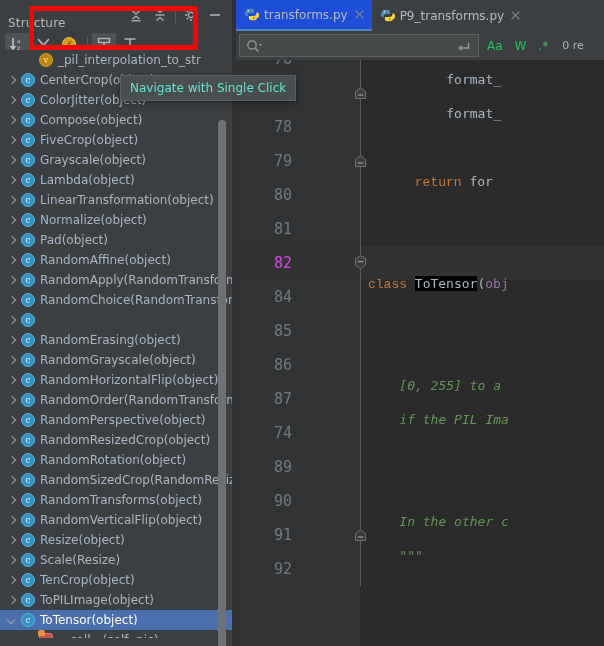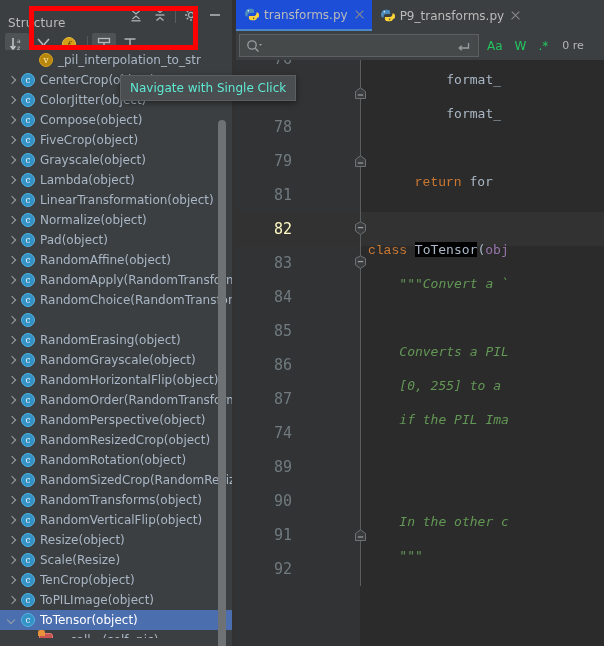--- a/index.html
+++ b/index.html
@@ -324,21 +324,21 @@
     left: 0; top: 0;
     width: 368px; height: 586px;
   }
   .code-line {
     position: relative;
     height: 34px;
     display: flex;
     align-items: center;
     box-sizing: border-box;
   }
-  .code-line.current .ln { color: #fef9c3; }
+  .code-line.current .ln { color: #d946ef; }
   .ln {
     position: absolute;
     left: 0;
     width: 56px;
     text-align: right;
     font-family: "DejaVu Sans Mono", monospace;
     font-size: 15px;
     color: #707a7f;
     user-select: none;
   }
@@ -744,62 +744,57 @@
             <span class="fold-col">
               <span class="fold-line"></span>
               <span class="fold-marker"><svg width="13" height="13" viewBox="0 0 13 13">
                   <path d="M1.5 4.5 L6.5 .8 L11.5 4.5 L11.5 11.5 L1.5 11.5 Z" fill="#3a3c3e" stroke="#6e7274" stroke-width="1"></path>
                   <line x1="3.8" y1="8" x2="9.2" y2="8" stroke="#9a9ea0" stroke-width="1.2"></line>
                 </svg></span>
             </span>
             <span class="code-text"><span class="tk-kw">      return </span><span class="tk-plain">for</span></span>
           </div>
           <div class="code-line">
+            <span class="ln">80</span>
+            <span class="fold-col">
+              <span class="fold-line"></span>
+            </span>
+            <span class="code-text"></span>
+          </div>
+          <div class="code-line">
             <span class="ln">81</span>
             <span class="fold-col">
               <span class="fold-line"></span>
             </span>
             <span class="code-text"></span>
           </div>
           <div class="code-line current">
             <div class="current-line-bg" style="left: 0px; width: 368px;"></div>
             <span class="ln">82</span>
             <span class="fold-col">
               <span class="fold-line"></span>
               <span class="fold-marker"><svg width="13" height="15" viewBox="0 0 13 15">
                   <path d="M1.5 3.5 L6.5 .8 L11.5 3.5 L11.5 10 L6.5 13.6 L1.5 10 Z" fill="#3a3c3e" stroke="#6e7274" stroke-width="1"></path>
                   <line x1="3.8" y1="6.6" x2="9.2" y2="6.6" stroke="#9a9ea0" stroke-width="1.2"></line>
                 </svg></span>
             </span>
             <span class="code-text"><span class="tk-kw">class </span><span class="tk-cls">ToTensor</span><span class="tk-punct">(</span><span class="tk-param">obj</span></span>
           </div>
           <div class="code-line">
-            <span class="ln">83</span>
-            <span class="fold-col">
-              <span class="fold-line"></span>
-              <span class="fold-marker"><svg width="13" height="15" viewBox="0 0 13 15">
-                  <path d="M1.5 3.5 L6.5 .8 L11.5 3.5 L11.5 10 L6.5 13.6 L1.5 10 Z" fill="#3a3c3e" stroke="#6e7274" stroke-width="1"></path>
-                  <line x1="3.8" y1="6.6" x2="9.2" y2="6.6" stroke="#9a9ea0" stroke-width="1.2"></line>
-                </svg></span>
-            </span>
-            <span class="code-text"><span class="tk-str">    """Convert a `</span></span>
-          </div>
-          <div class="code-line">
             <span class="ln">84</span>
             <span class="fold-col">
               <span class="fold-line"></span>
             </span>
             <span class="code-text"></span>
           </div>
           <div class="code-line">
             <span class="ln">85</span>
             <span class="fold-col">
               <span class="fold-line"></span>
             </span>
-            <span class="code-text"><span class="tk-str">    Converts a PIL</span></span>
           </div>
           <div class="code-line">
             <span class="ln">86</span>
             <span class="fold-col">
               <span class="fold-line"></span>
             </span>
             <span class="code-text"><span class="tk-str">    [0, 255] to a </span></span>
           </div>
           <div class="code-line">
             <span class="ln">87</span>

